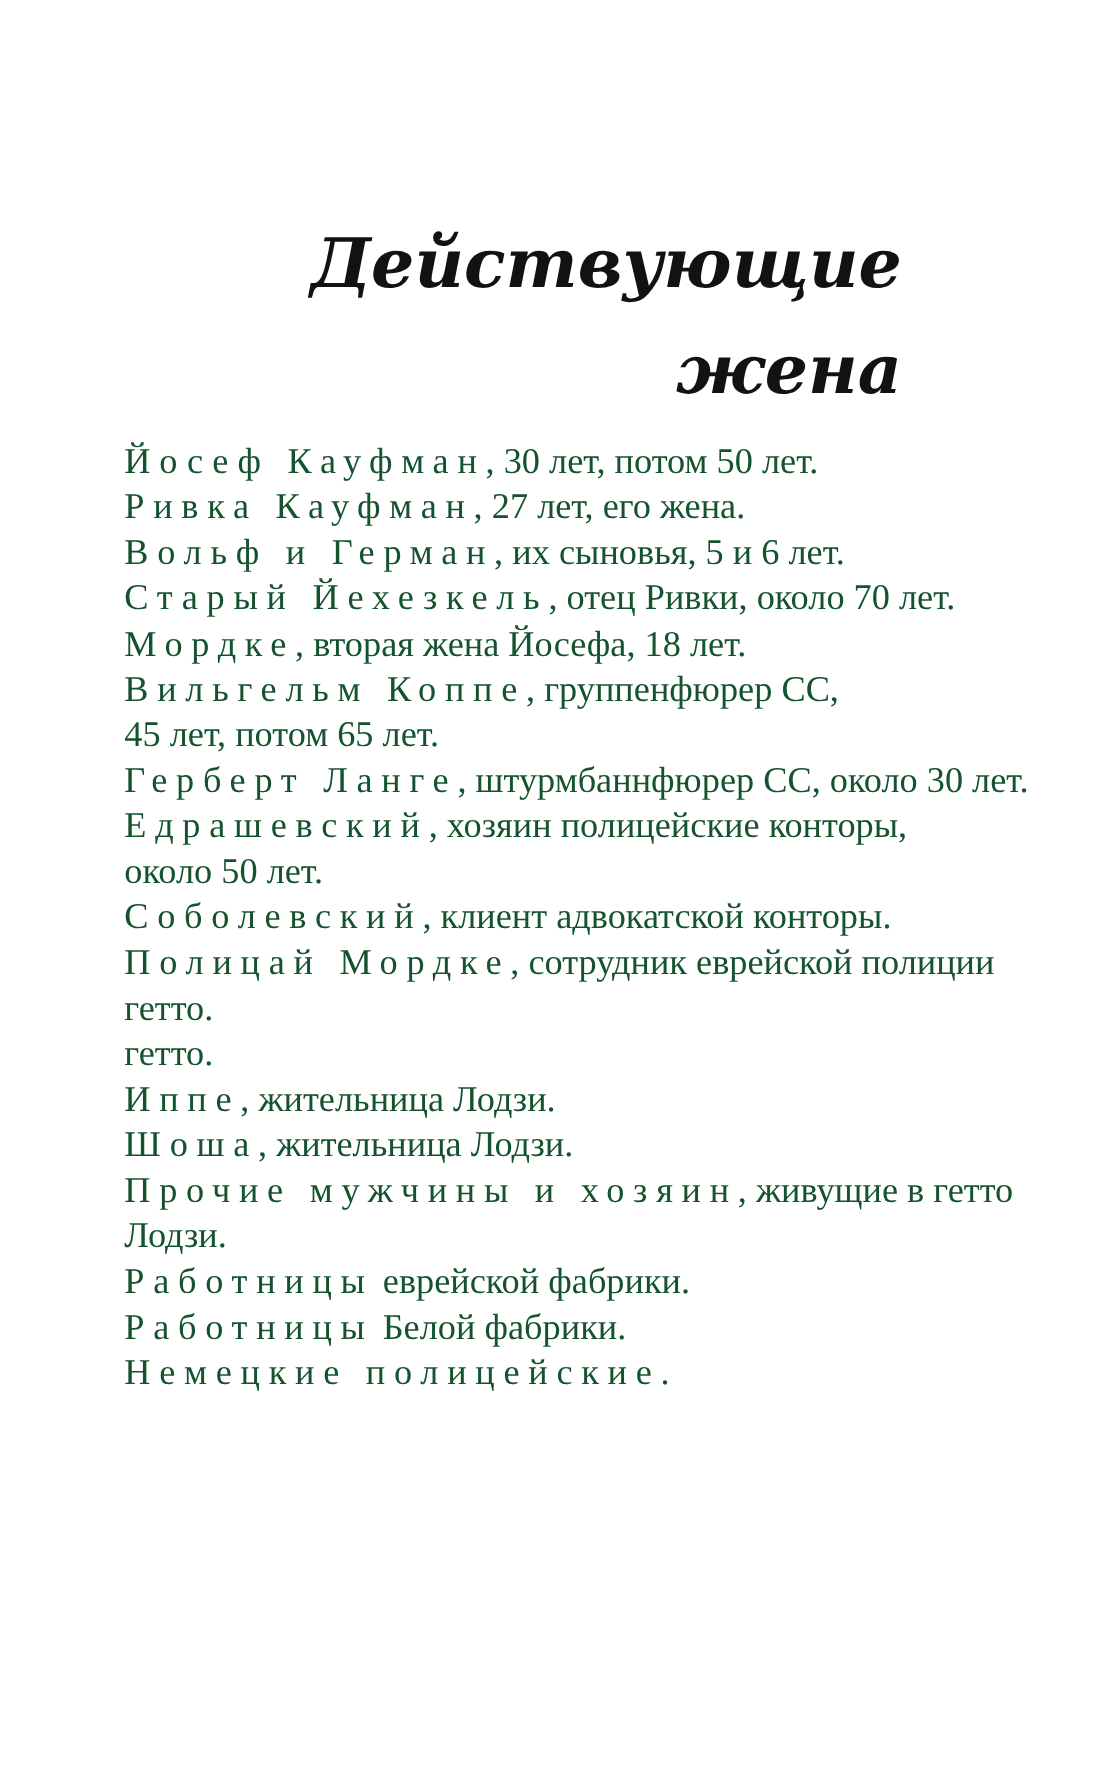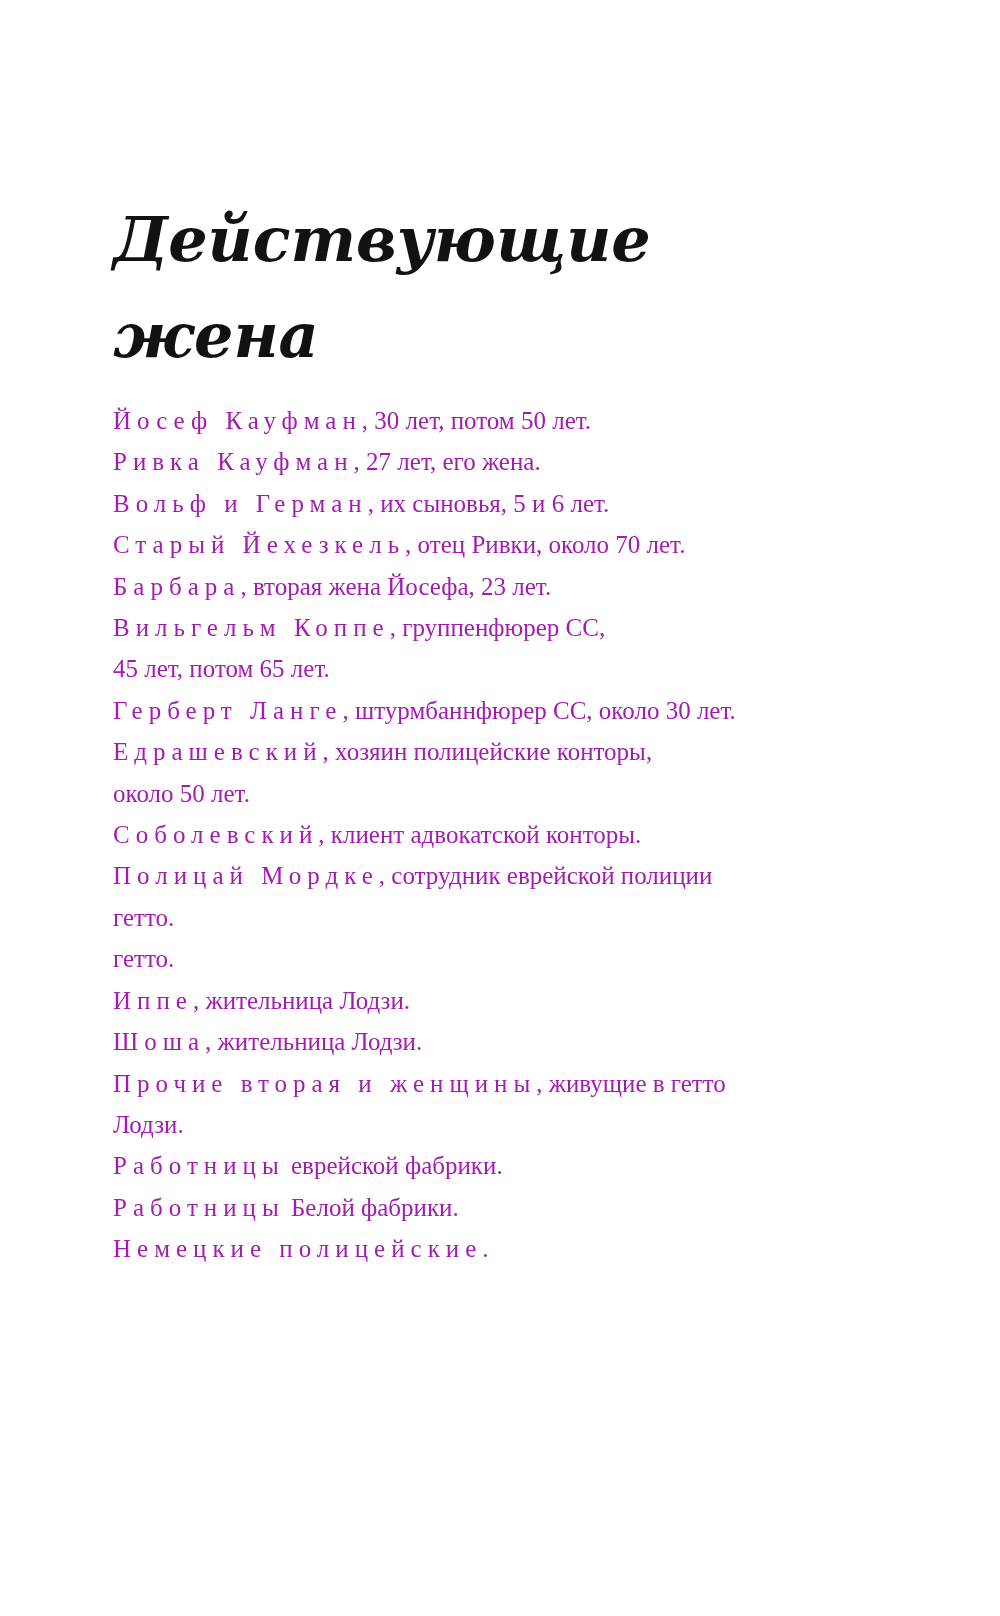--- a/index.html
+++ b/index.html
@@ -20,32 +20,32 @@
     width: 1000px;
     height: 1616px;
     padding: 0 180px 0 113px;
   }
   .title {
     font-family: "DejaVu Serif", serif;
     font-style: italic;
     font-weight: 700;
     font-size: 62px;
     line-height: 96px;
-    text-align: left;
+    text-align: right;
     color: #121212;
     margin: 0 0 16px 0;
     padding-top: 192px;
   }
   .title .title-line {
     display: block;
   }
   .cast {
-    font-size: 25px;
+    font-size: 33px;
     line-height: 41.4px;
-    color: #a21caf;
+    color: #14532d;
   }
   .cast-line {
     margin: 0;
     white-space: nowrap;
   }
   .nm {
     letter-spacing: 0.24em;
   }
   .rs {
     letter-spacing: 0;
@@ -59,32 +59,32 @@
   <h1 class="title">
     <span class="title-line">Действующие</span>
     <span class="title-line">жена</span>
   </h1>
 
   <div class="cast">
     <p class="cast-line"><span class="nm">Йосеф Кауфман</span><span class="rs">, 30 лет, потом 50 лет.</span></p>
     <p class="cast-line"><span class="nm">Ривка Кауфман</span><span class="rs">, 27 лет, его жена.</span></p>
     <p class="cast-line"><span class="nm">Вольф и Герман</span><span class="rs">, их сыновья, 5 и 6 лет.</span></p>
     <p class="cast-line"><span class="nm">Старый Йехезкель</span><span class="rs">, отец Ривки, около 70 лет.</span></p>
-    <p class="cast-line"><span class="nm">Барбара</span><span class="rs">, вторая жена Йосефа, 23 лет.</span></p>
+    <p class="cast-line"><span class="nm">Мордке</span><span class="rs">, вторая жена Йосефа, 18 лет.</span></p>
     <p class="cast-line"><span class="nm">Вильгельм Коппе</span><span class="rs">, группенфюрер СС,</span></p>
     <p class="cast-line"><span class="nm"></span><span class="rs">45 лет, потом 65 лет.</span></p>
     <p class="cast-line"><span class="nm">Герберт Ланге</span><span class="rs">, штурмбаннфюрер СС, около 30 лет.</span></p>
     <p class="cast-line"><span class="nm">Едрашевский</span><span class="rs">, хозяин полицейские конторы,</span></p>
     <p class="cast-line"><span class="nm"></span><span class="rs">около 50 лет.</span></p>
     <p class="cast-line"><span class="nm">Соболевский</span><span class="rs">, клиент адвокатской конторы.</span></p>
     <p class="cast-line"><span class="nm">Полицай Мордке</span><span class="rs">, сотрудник еврейской полиции</span></p>
     <p class="cast-line"><span class="nm"></span><span class="rs">гетто.</span></p>
     <p class="cast-line"><span class="nm"></span><span class="rs">гетто.</span></p>
     <p class="cast-line"><span class="nm">Иппе</span><span class="rs">, жительница Лодзи.</span></p>
     <p class="cast-line"><span class="nm">Шоша</span><span class="rs">, жительница Лодзи.</span></p>
-    <p class="cast-line"><span class="nm">Прочие вторая и женщины</span><span class="rs">, живущие в гетто</span></p>
+    <p class="cast-line"><span class="nm">Прочие мужчины и хозяин</span><span class="rs">, живущие в гетто</span></p>
     <p class="cast-line"><span class="nm"></span><span class="rs">Лодзи.</span></p>
     <p class="cast-line"><span class="nm">Работницы</span><span class="rs"> еврейской фабрики.</span></p>
     <p class="cast-line"><span class="nm">Работницы</span><span class="rs"> Белой фабрики.</span></p>
     <p class="cast-line"><span class="nm">Немецкие полицейские</span><span class="rs">.</span></p>
   </div>
 
 </div>
 
 </body></html>

